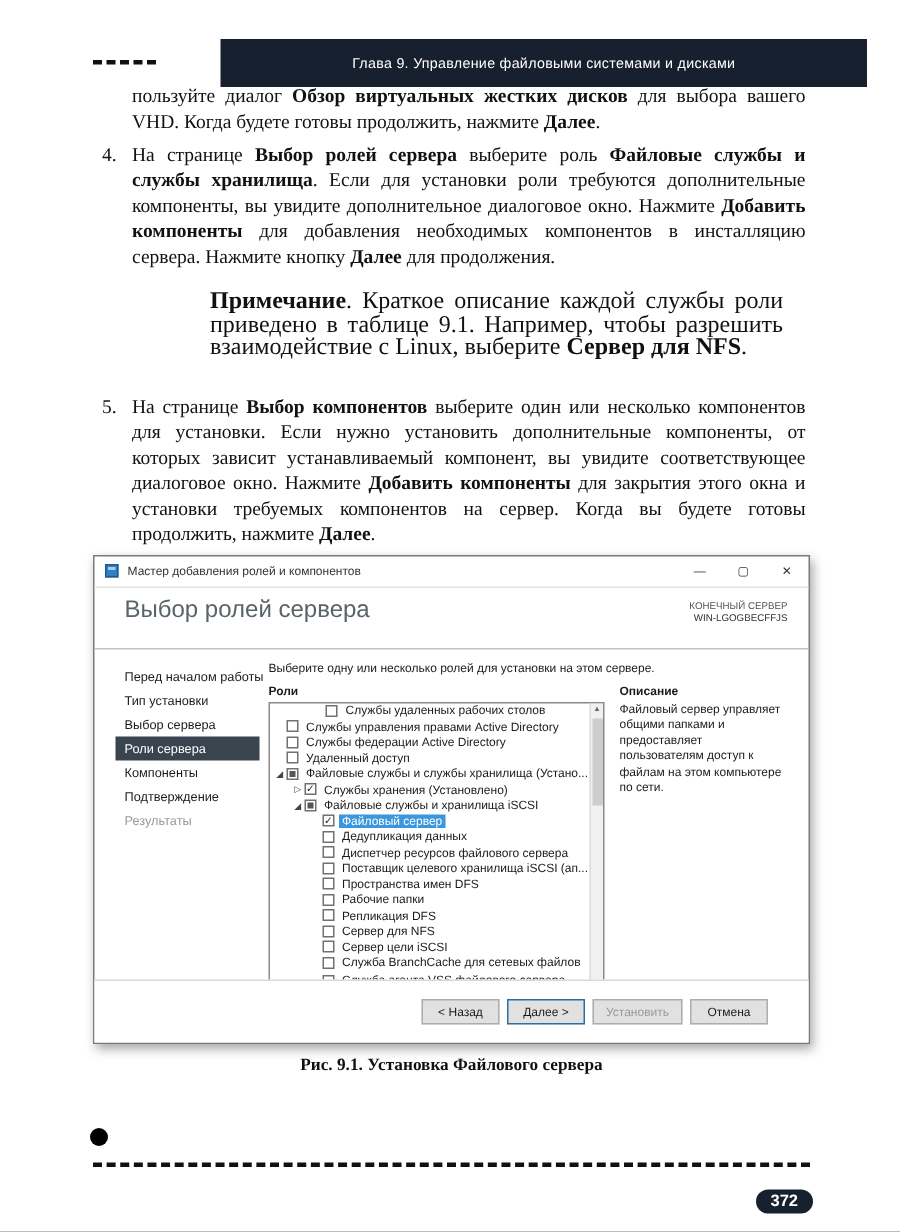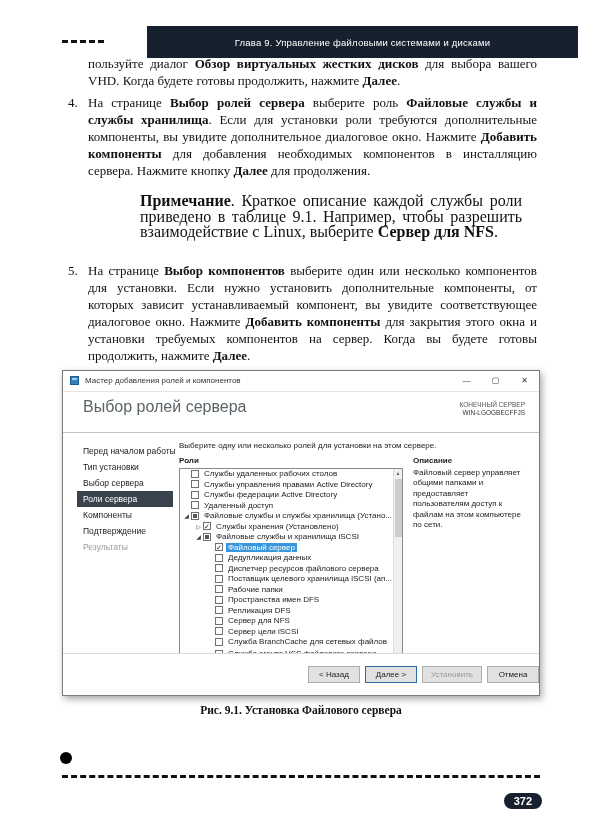--- a/index.html
+++ b/index.html
@@ -84,21 +84,21 @@
     display:flex; flex-direction:column; align-items:center;
   }
   .sb-arrow { font-size:5px; color:#666; height:9px; line-height:9px; }
   .sb-thumb { width:7px; height:58px; background:#cdcdcd; margin:1px 0; }
   .sb-track { flex:1; }
   .desc-text { font-size:8px; line-height:10.5px; }
   
   .btn-bar {
     position:absolute; left:0; right:0; bottom:0; height:42px;
     border-top:1px solid #d9d9d9; display:flex; justify-content:flex-end;
-    align-items:center; gap:5px; padding-right:0; background:#fff;
+    align-items:center; gap:5px; padding-right:27px; background:#fff;
   }
   .wiz-btn {
     min-width:52px; height:17px; font-family:"Liberation Sans", sans-serif;
     font-size:8px; background:#e1e1e1; border:1px solid #adadad; color:#1b1b1b;
     padding:0 8px;
   }
   .wiz-btn.default { border-color:#2d6da4; }
   .wiz-btn.disabled { color:#9a9a9a; }
   
   .caption {
@@ -159,21 +159,21 @@
               <div class="sb-item">Подтверждение</div>
               <div class="sb-item disabled">Результаты</div>
             </div>
           <div class="main">
             <div class="instruction">Выберите одну или несколько ролей для установки на этом сервере.</div>
             <div class="columns">
               <div class="roles-col">
                 <div class="col-header">Роли</div>
                 <div class="listbox">
                   <div>
-                      <div class="tree-row" style="padding-left: 2px;">
+                      <div class="tree-row" style="padding-left: 2px; justify-content: center;">
                         <span class="expander"></span>
                         <span class="cb unchecked"></span>
                         <span class="tree-label">Службы удаленных рабочих столов</span>
                       </div>
                       <div class="tree-row" style="padding-left: 2px;">
                         <span class="expander"></span>
                         <span class="cb unchecked"></span>
                         <span class="tree-label">Службы управления правами Active Directory</span>
                       </div>
                       <div class="tree-row" style="padding-left: 2px;">
@@ -217,26 +217,26 @@
                         <span class="tree-label">Диспетчер ресурсов файлового сервера</span>
                       </div>
                       <div class="tree-row" style="padding-left: 26px;">
                         <span class="expander"></span>
                         <span class="cb unchecked"></span>
                         <span class="tree-label">Поставщик целевого хранилища iSCSI (ап...</span>
                       </div>
                       <div class="tree-row" style="padding-left: 26px;">
                         <span class="expander"></span>
                         <span class="cb unchecked"></span>
+                        <span class="tree-label">Пространства имен DFS</span>
+                      </div>
+                      <div class="tree-row" style="padding-left: 26px;">
+                        <span class="expander"></span>
+                        <span class="cb unchecked"></span>
                         <span class="tree-label">Рабочие папки</span>
-                      </div>
-                      <div class="tree-row" style="padding-left: 26px;">
-                        <span class="expander"></span>
-                        <span class="cb unchecked"></span>
-                        <span class="tree-label">Пространства имен DFS</span>
                       </div>
                       <div class="tree-row" style="padding-left: 26px;">
                         <span class="expander"></span>
                         <span class="cb unchecked"></span>
                         <span class="tree-label">Репликация DFS</span>
                       </div>
                       <div class="tree-row" style="padding-left: 26px;">
                         <span class="expander"></span>
                         <span class="cb unchecked"></span>
                         <span class="tree-label">Сервер для NFS</span>

